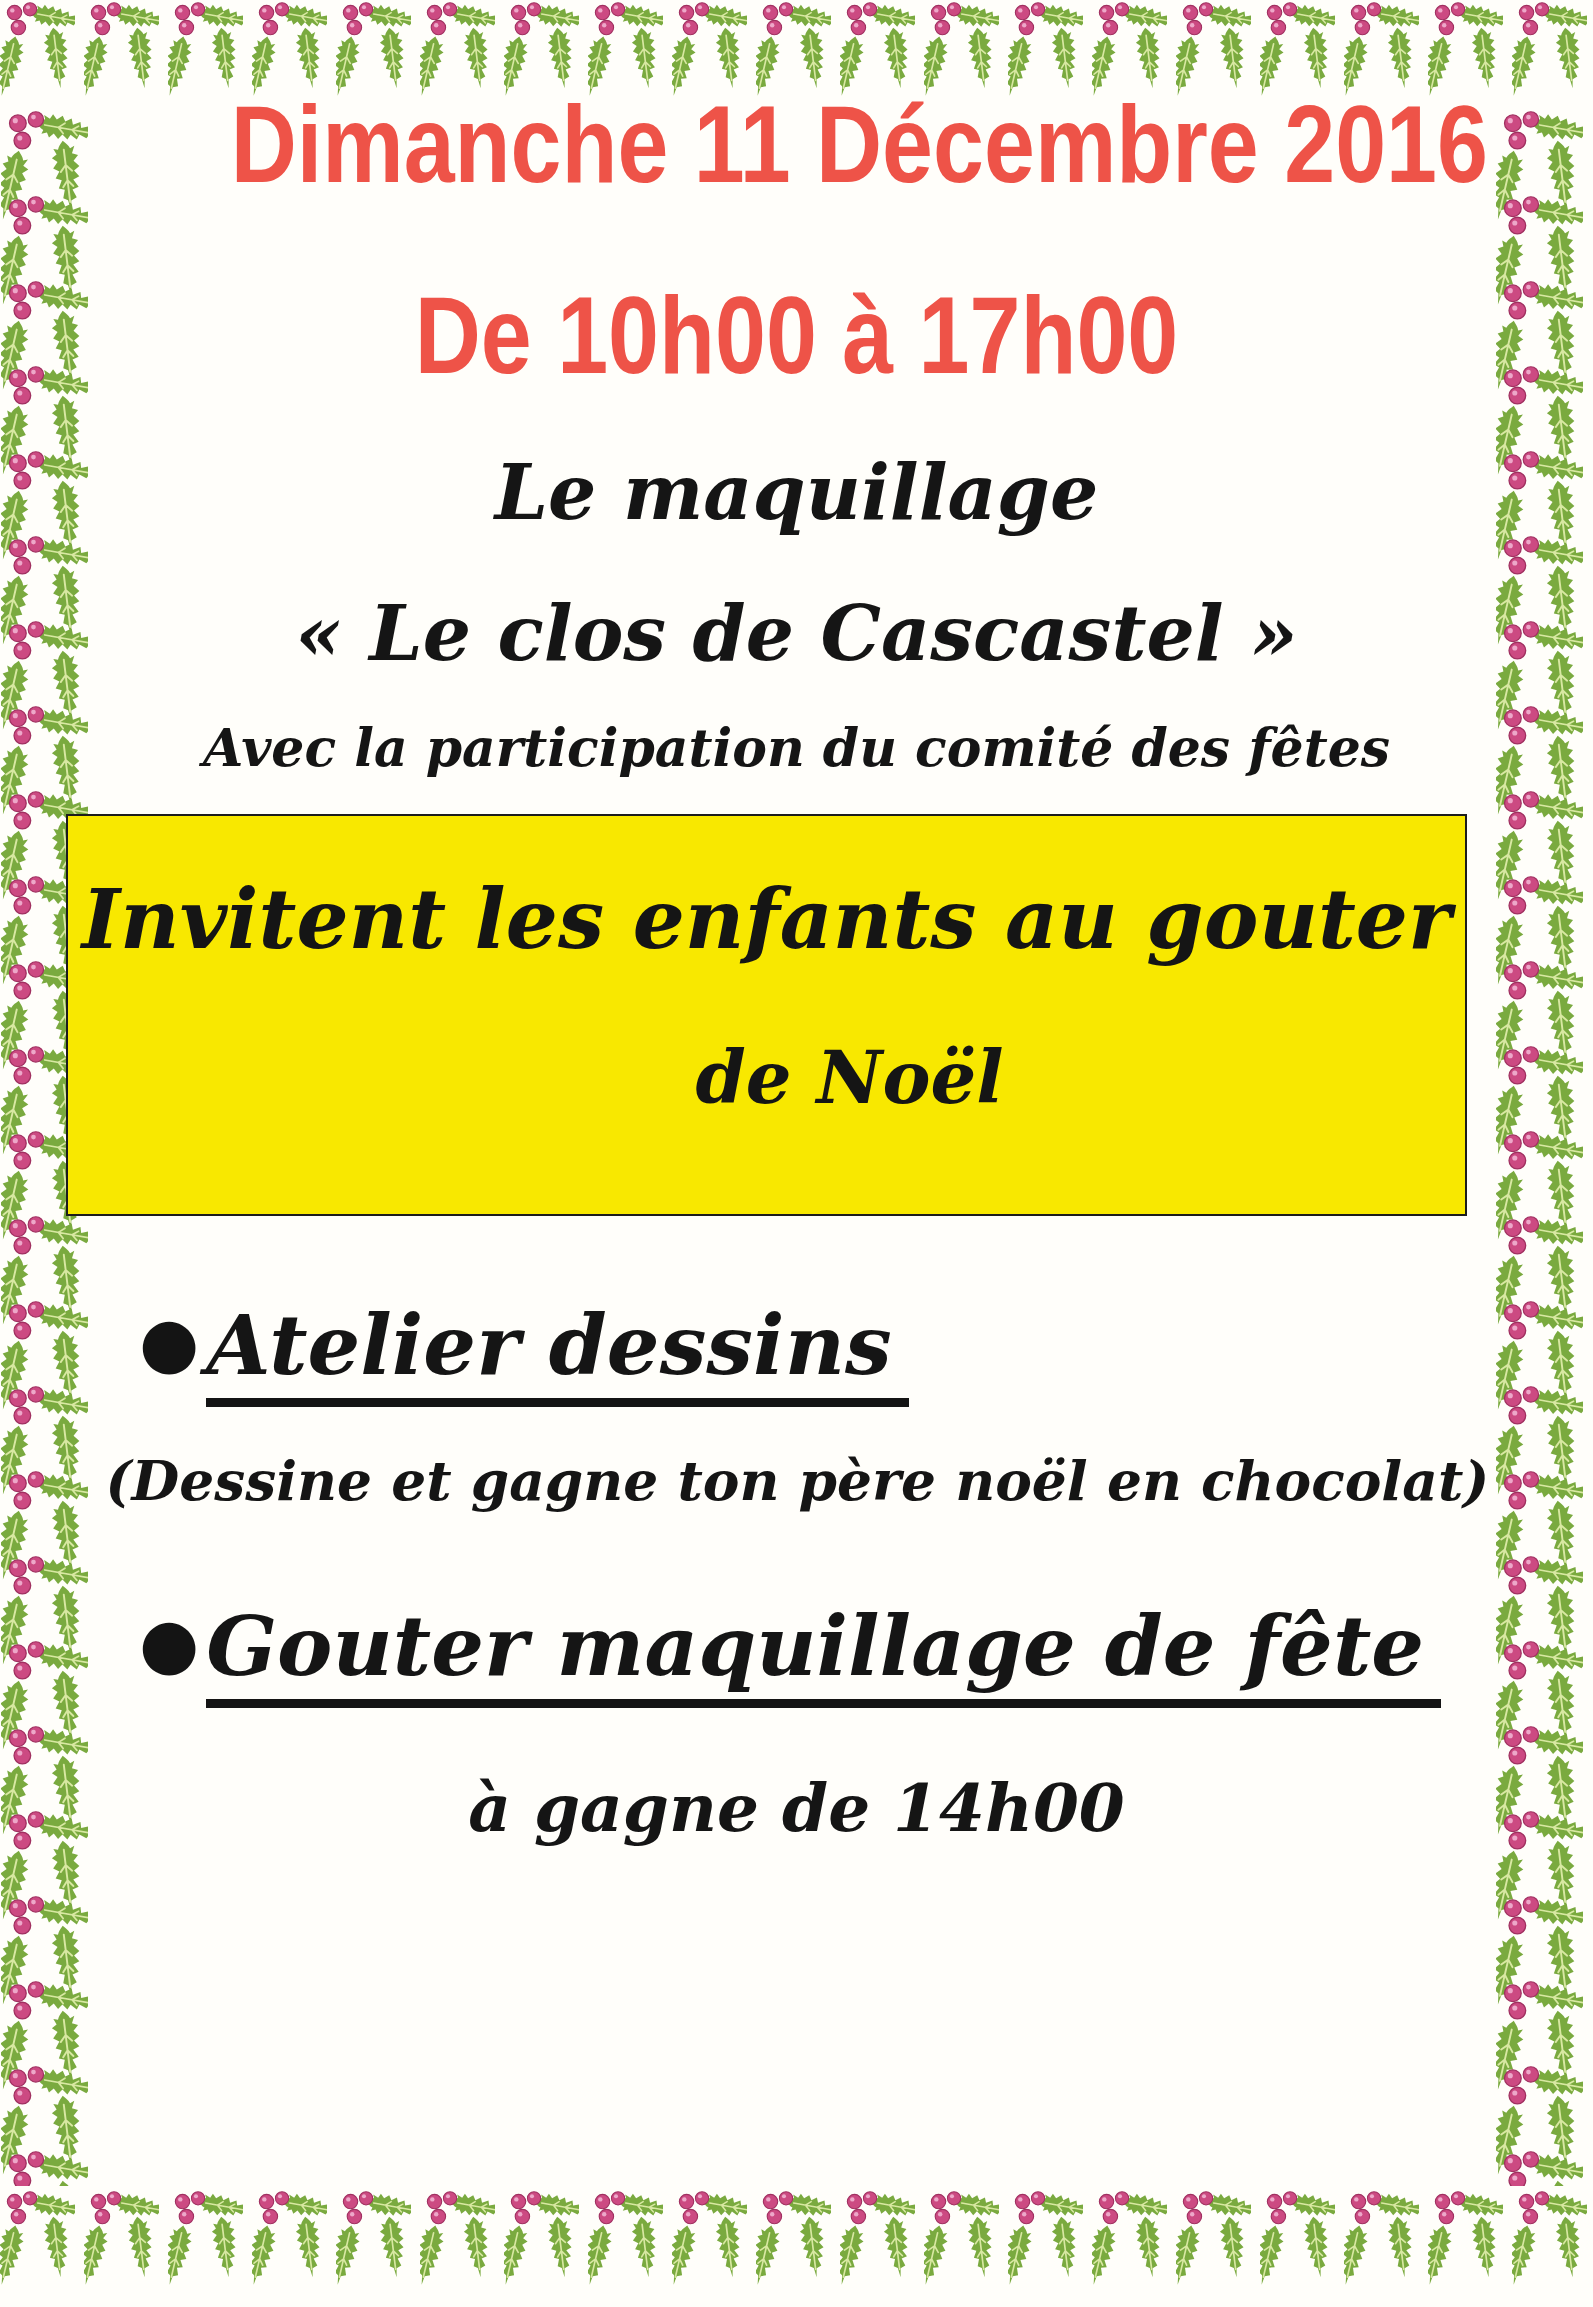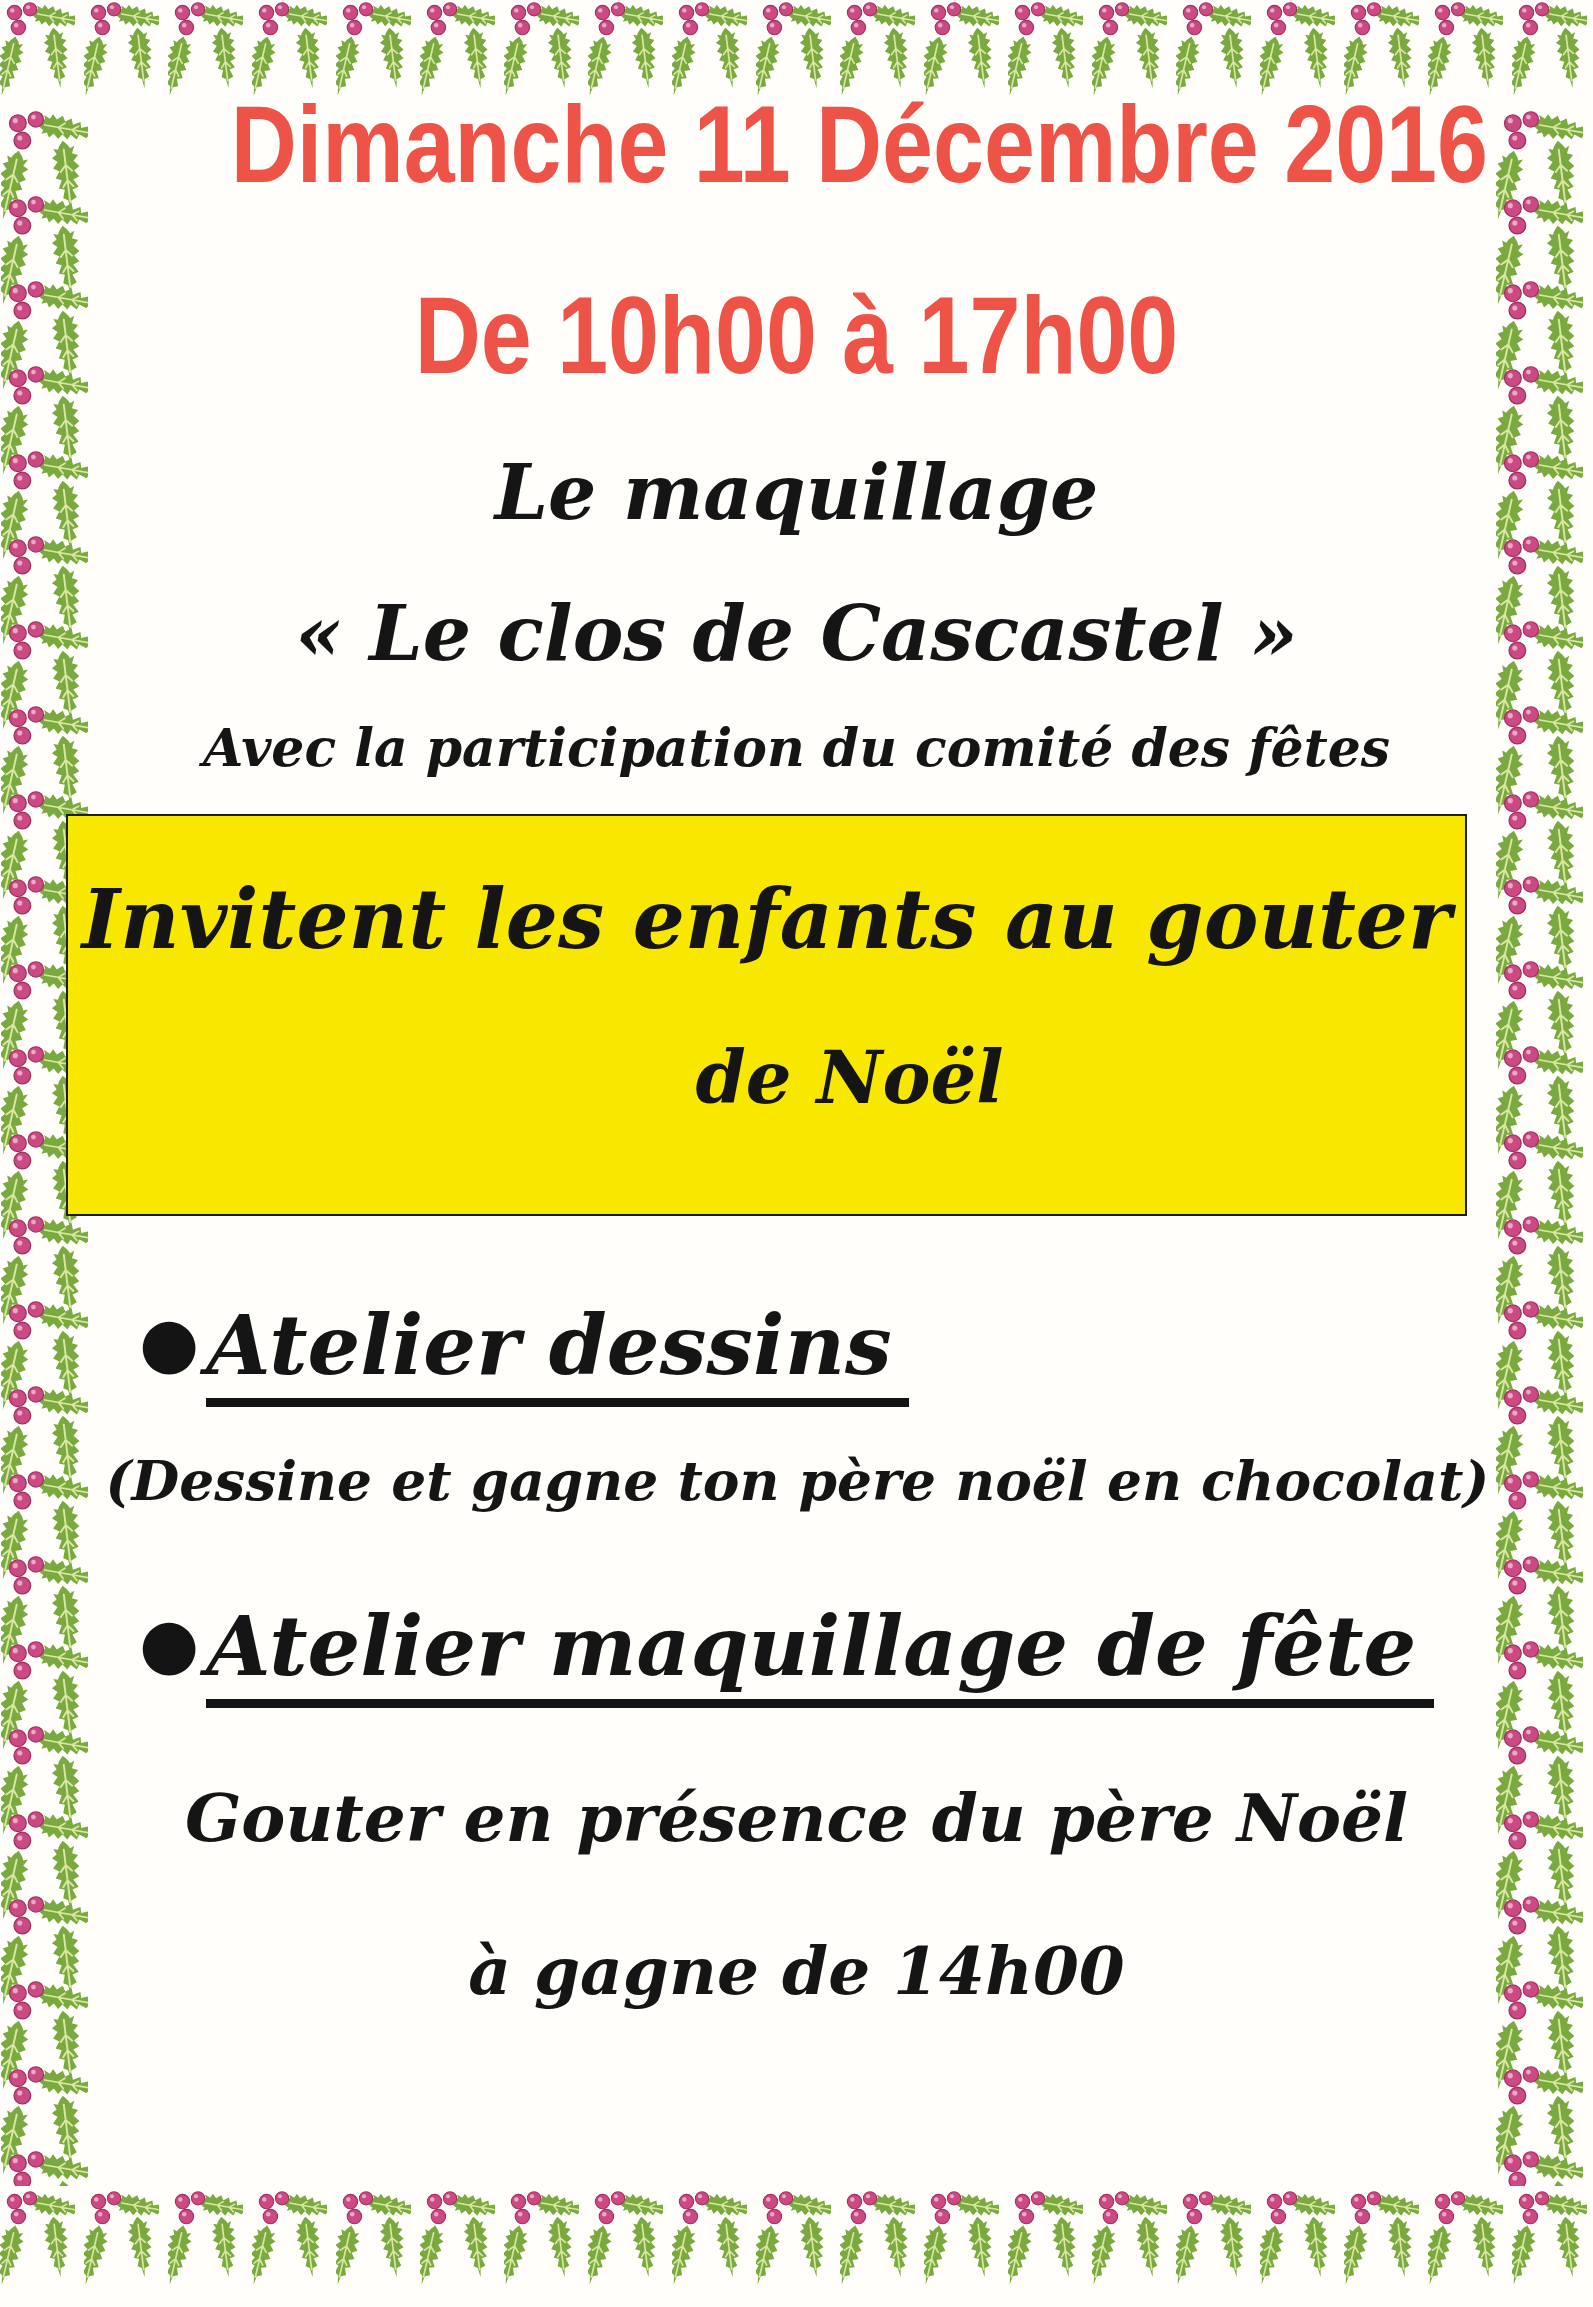--- a/index.html
+++ b/index.html
@@ -828,22 +828,21 @@
       <div class="script banner-line2">de Noël</div>
     </div>
 
     <div class="script workshop">
       <span class="bullet">●</span><span class="underline">Atelier dessins</span>
     </div>
 
     <div class="script note-line">(Dessine et gagne ton père noël en chocolat)</div>
 
     <div class="script workshop workshop2">
-      <span class="bullet">●</span><span class="underline">Atelier maquillage de fête</span>
+      <span class="bullet">●</span><span class="underline">Gouter maquillage de fête</span>
     </div>
 
-    <div class="script center closing1">Gouter en présence du père Noël</div>
 
     <div class="script center closing2">à gagne de 14h00</div>
 
   </div>
 </div>
 
 
 </body></html>

